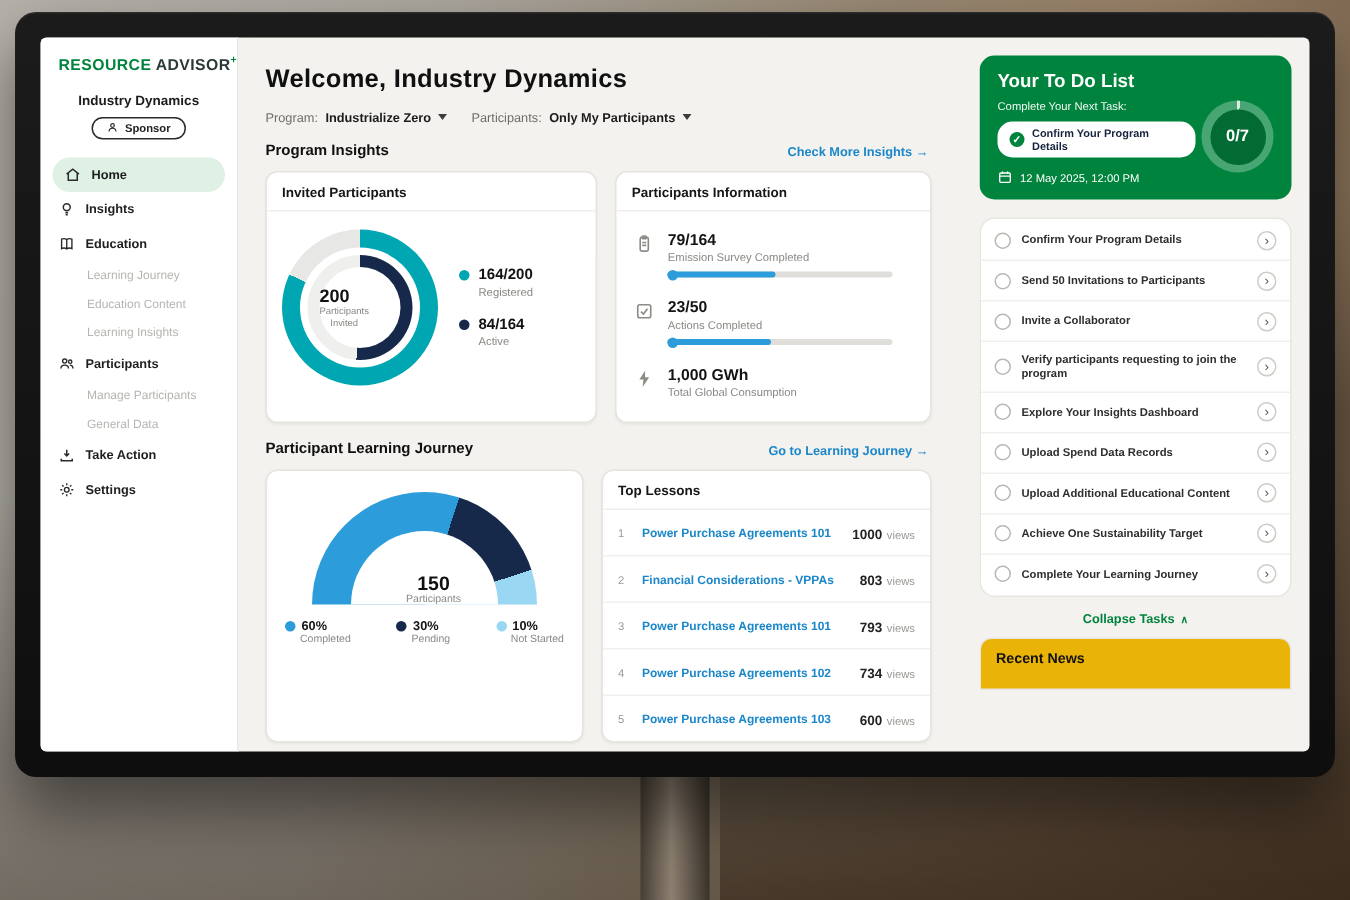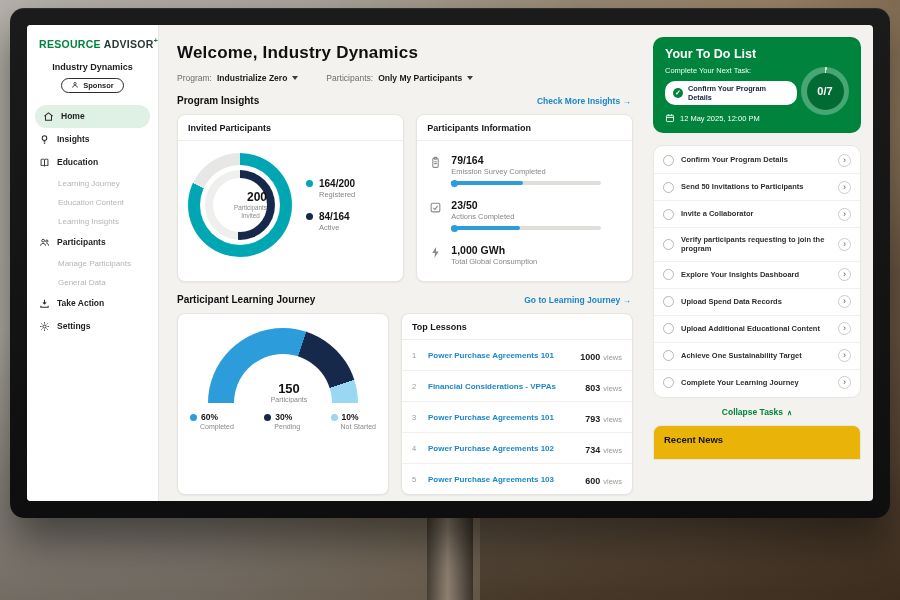--- a/index.html
+++ b/index.html
@@ -31,23 +31,23 @@
   .badge { margin:6px auto 0; width:fit-content; display:flex; align-items:center; gap:4px;
     border:1px solid #2b2b2b; border-radius:10px; padding:2px 9px; font-size:7.5px; font-weight:bold; color:#222; }
   .nav { margin-top:12px; }
   .nav-item { display:flex; align-items:center; gap:7px; padding:6px 12px; font-size:8.5px;
     font-weight:bold; color:#1f1f1f; cursor:pointer; }
   .nav-item.active { background:#DFF0E5; border-radius:12px; margin:0 8px; padding:6px 8px; }
   .nav-item.sub { padding:5px 12px 5px 31px; color:#b7b5b0; font-weight:normal; font-size:8px; }
   .nico { width:11px; height:11px; flex:none; color:#2b2b2b; }
 
   
-  .main { flex:1; min-width:0; padding:12px 20px 0 18px; overflow:hidden; }
+  .main { flex:1; min-width:0; padding:12px 32px 0 18px; overflow:hidden; }
   h1 { font-size:17px; color:#101010; margin:6px 0 10px; letter-spacing:.2px; }
-  .filters { display:flex; gap:28px; align-items:center; font-size:8.5px; color:#6f6d69; margin-bottom:12px; }
+  .filters { display:flex; gap:16px; align-items:center; font-size:8.5px; color:#6f6d69; margin-bottom:12px; }
   .fval { color:#1b1b1b; font-weight:bold; margin-left:5px; }
   .tri { display:inline-block; width:0; height:0; border-left:3.5px solid transparent;
     border-right:3.5px solid transparent; border-top:4px solid #3c3c3c; margin-left:5px; vertical-align:1px; }
   .sec-head { display:flex; justify-content:space-between; align-items:center; margin:6px 2px 8px 0; }
   .sec-title { font-size:10px; font-weight:bold; color:#101010; }
   .sec-link { font-size:8.5px; font-weight:bold; color:#1b87c9; cursor:pointer; text-decoration:none; }
   .cards { display:flex; gap:12px; }
   .card { background:#fff; border:1px solid #e6e4df; border-radius:8px;
     box-shadow:0 1px 2px rgba(0,0,0,.05); overflow:hidden; }
   .card-title { font-size:9px; font-weight:bold; color:#161616; padding:8px 10px 7px; border-bottom:1px solid #efeeea; }
@@ -55,21 +55,21 @@
   
   .card-invited { flex:1.05; }
   .invited-body { display:flex; align-items:center; gap:14px; padding:12px 10px; }
   .donut { position:relative; width:104px; height:104px; flex:none; }
   .donut .o  { position:absolute; inset:0; border-radius:50%;
     background:conic-gradient(#00A7B3 0 var(--a1), #E7E7E5 var(--a1) 360deg); }
   .donut .oh { position:absolute; inset:12px; border-radius:50%; background:#fff; }
   .donut .i  { position:absolute; inset:17px; border-radius:50%;
     background:conic-gradient(#17294A 0 var(--a2), #EFEFED var(--a2) 360deg); }
   .donut .ih { position:absolute; inset:25px; border-radius:50%; background:#fff;
-    display:flex; flex-direction:column; align-items:flex-end; justify-content:center; text-align:center; }
+    display:flex; flex-direction:column; align-items:flex-start; justify-content:center; text-align:center; }
   .donut-val { font-size:12px; font-weight:bold; color:#111; }
   .donut-lbl { font-size:6.3px; color:#8a8884; line-height:1.25; }
   .legend { display:flex; flex-direction:column; gap:12px; }
   .leg-item { display:flex; gap:6px; align-items:flex-start; }
   .dot { width:7px; height:7px; border-radius:50%; margin-top:2px; flex:none; }
   .leg-val { font-size:10px; font-weight:bold; color:#131313; }
   .leg-lbl { font-size:7.5px; color:#8a8884; margin-top:1px; }
 
   
   .card-info { flex:1; }

